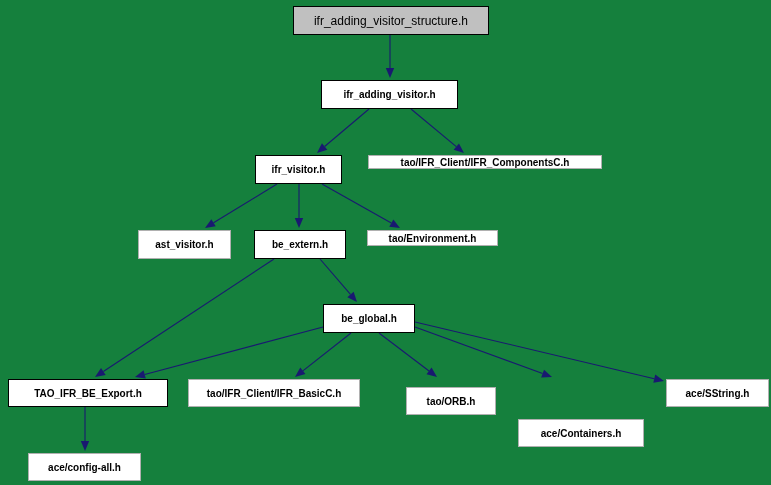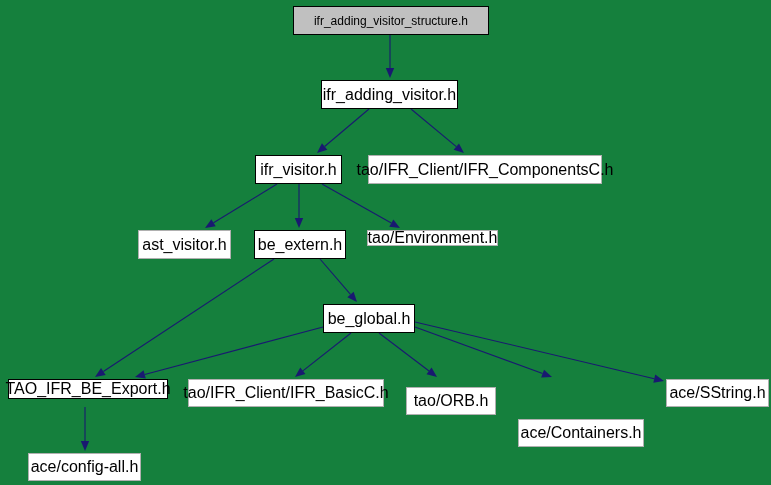--- a/index.html
+++ b/index.html
@@ -27,22 +27,22 @@
     height: 485px;
   }
   .node-box {
     position: absolute;
     box-sizing: border-box;
     display: flex;
     align-items: center;
     justify-content: center;
     white-space: nowrap;
     font-family: "Liberation Sans", sans-serif;
-    font-weight: normal;
-    font-size: 16px;
+    font-weight: bold;
+    font-size: 10px;
     color: #000000;
     letter-spacing: 0px;
     background: #ffffff;
     border: 1px solid #b0b0b0;
   }
   .node-box.hl {
     border: 1px solid #000000;
     background: #ffffff;
   }
   .node-box.root {
@@ -123,39 +123,39 @@
   <div id="nodes-layer">
       <div class="node-box root" style="left: 293px; top: 6px; width: 196px; height: 29px;">
         <span class="node-label">ifr_adding_visitor_structure.h</span>
       </div>
       <div class="node-box hl" style="left: 321px; top: 80px; width: 137px; height: 29px;">
         <span class="node-label">ifr_adding_visitor.h</span>
       </div>
       <div class="node-box hl" style="left: 255px; top: 155px; width: 87px; height: 29px;">
         <span class="node-label">ifr_visitor.h</span>
       </div>
-      <div class="node-box" style="left: 368px; top: 155px; width: 234px; height: 29px;">
+      <div class="node-box" style="left: 368px; top: 155px; width: 234px; height: 14px;">
         <span class="node-label">tao/IFR_Client/IFR_ComponentsC.h</span>
       </div>
       <div class="node-box" style="left: 138px; top: 230px; width: 93px; height: 29px;">
         <span class="node-label">ast_visitor.h</span>
       </div>
       <div class="node-box hl" style="left: 254px; top: 230px; width: 92px; height: 29px;">
         <span class="node-label">be_extern.h</span>
       </div>
       <div class="node-box" style="left: 367px; top: 230px; width: 131px; height: 16px;">
         <span class="node-label">tao/Environment.h</span>
       </div>
       <div class="node-box hl" style="left: 323px; top: 304px; width: 92px; height: 29px;">
         <span class="node-label">be_global.h</span>
       </div>
-      <div class="node-box hl" style="left: 8px; top: 379px; width: 160px; height: 20px;">
+      <div class="node-box hl" style="left: 8px; top: 379px; width: 160px; height: 28px;">
         <span class="node-label">TAO_IFR_BE_Export.h</span>
       </div>
-      <div class="node-box" style="left: 188px; top: 379px; width: 196px; height: 28px;">
+      <div class="node-box" style="left: 188px; top: 379px; width: 172px; height: 28px;">
         <span class="node-label">tao/IFR_Client/IFR_BasicC.h</span>
       </div>
       <div class="node-box" style="left: 406px; top: 379px; width: 90px; height: 28px; margin-top: 8px;">
         <span class="node-label">tao/ORB.h</span>
       </div>
       <div class="node-box" style="left: 518px; top: 379px; width: 126px; height: 28px; margin-top: 40px;">
         <span class="node-label">ace/Containers.h</span>
       </div>
       <div class="node-box" style="left: 666px; top: 379px; width: 103px; height: 28px;">
         <span class="node-label">ace/SString.h</span>

